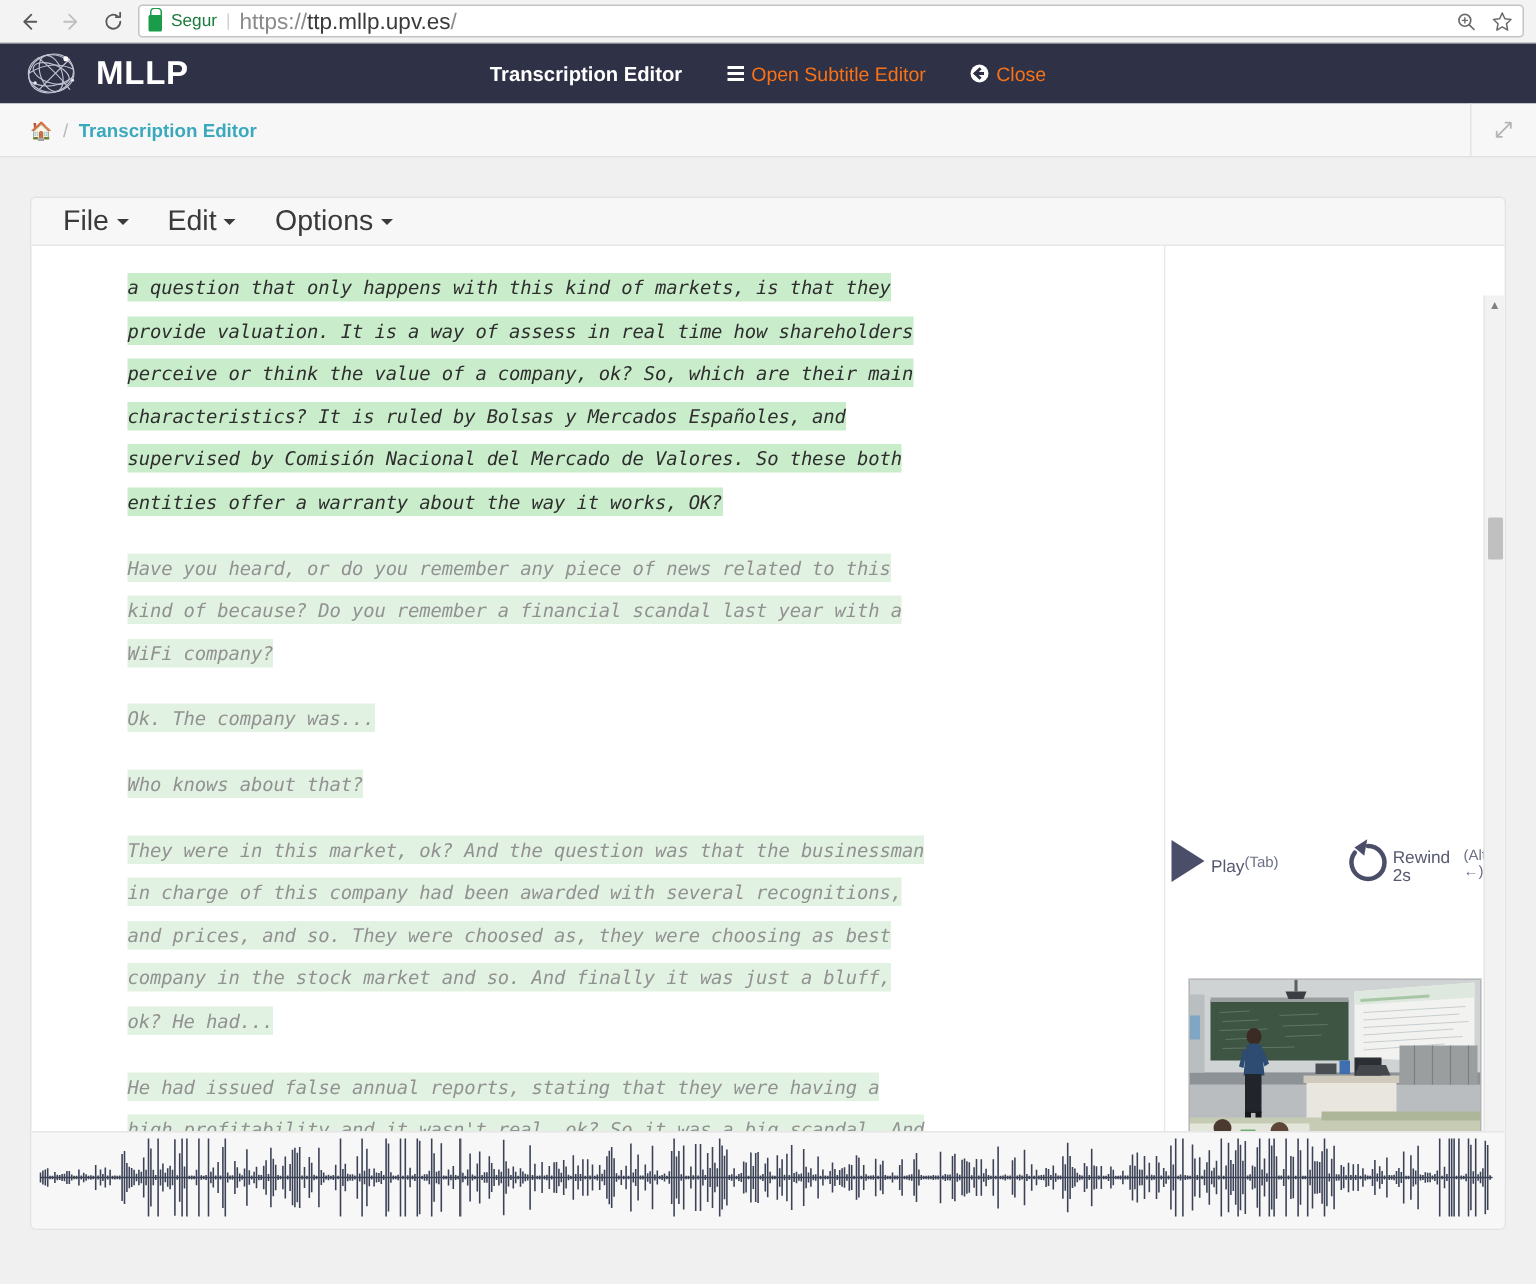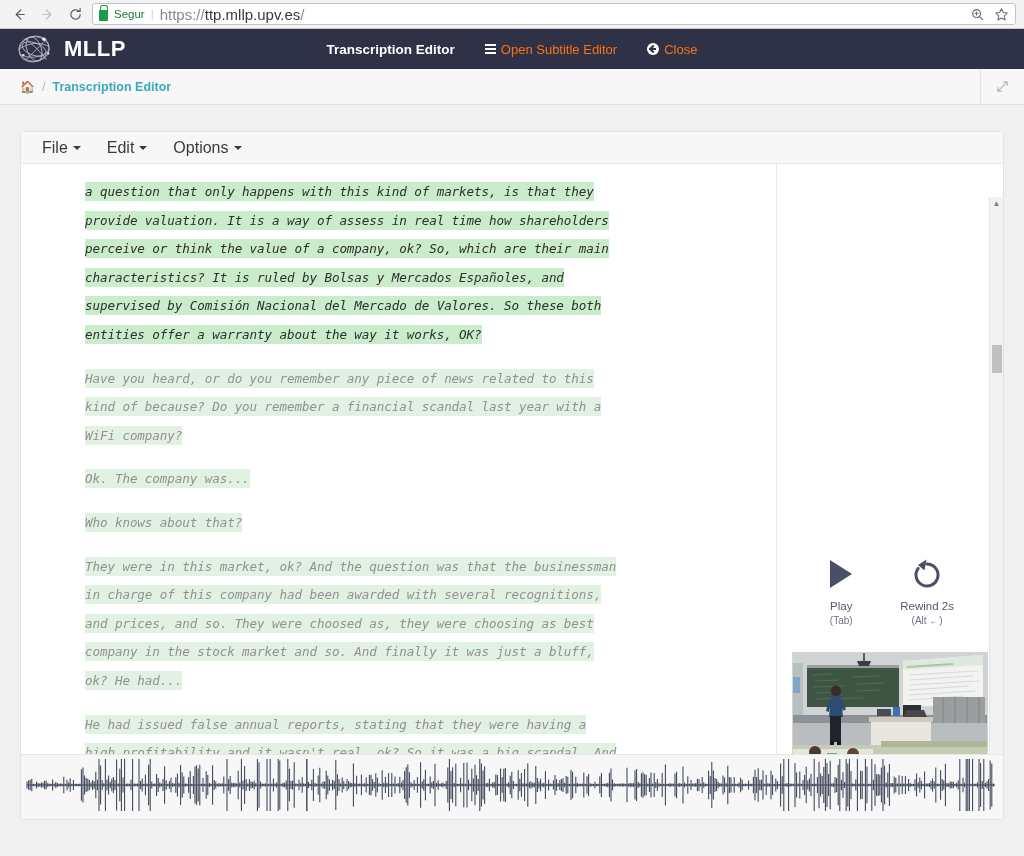--- a/index.html
+++ b/index.html
@@ -177,21 +177,21 @@
   }
   .menubar {
     height: 32px;
     background: #f7f7f7;
     border-bottom: 1px solid #e8e8e8;
     display: flex;
     align-items: center;
     padding-left: 8px;
   }
   .menu-item {
-    font-size: 16px;
+    font-size: 19px;
     color: #3a3a3a;
     padding: 6px 13px;
     display: flex;
     align-items: center;
     gap: 5px;
   }
   .caret {
     width: 0; height: 0;
     border-left: 4px solid transparent;
     border-right: 4px solid transparent;
@@ -239,21 +239,21 @@
   .player-controls {
     position: absolute;
     top: 392px;
     left: 0; right: 0;
     display: flex;
     justify-content: center;
     gap: 44px;
   }
   .pc {
     display: flex;
-    flex-direction: column;
+    flex-direction: row;
     align-items: center;
     color: #4a4e69;
     justify-content: flex-end;
   }
   .pc-icon { height: 36px; display: flex; align-items: center; }
   .pc-label { font-size: 11.5px; color: #55596f; margin-top: 8px; }
   .pc-key { font-size: 10px; color: #6d7189; margin-top: 3px; }
 
   .video-thumb {
     position: absolute;

